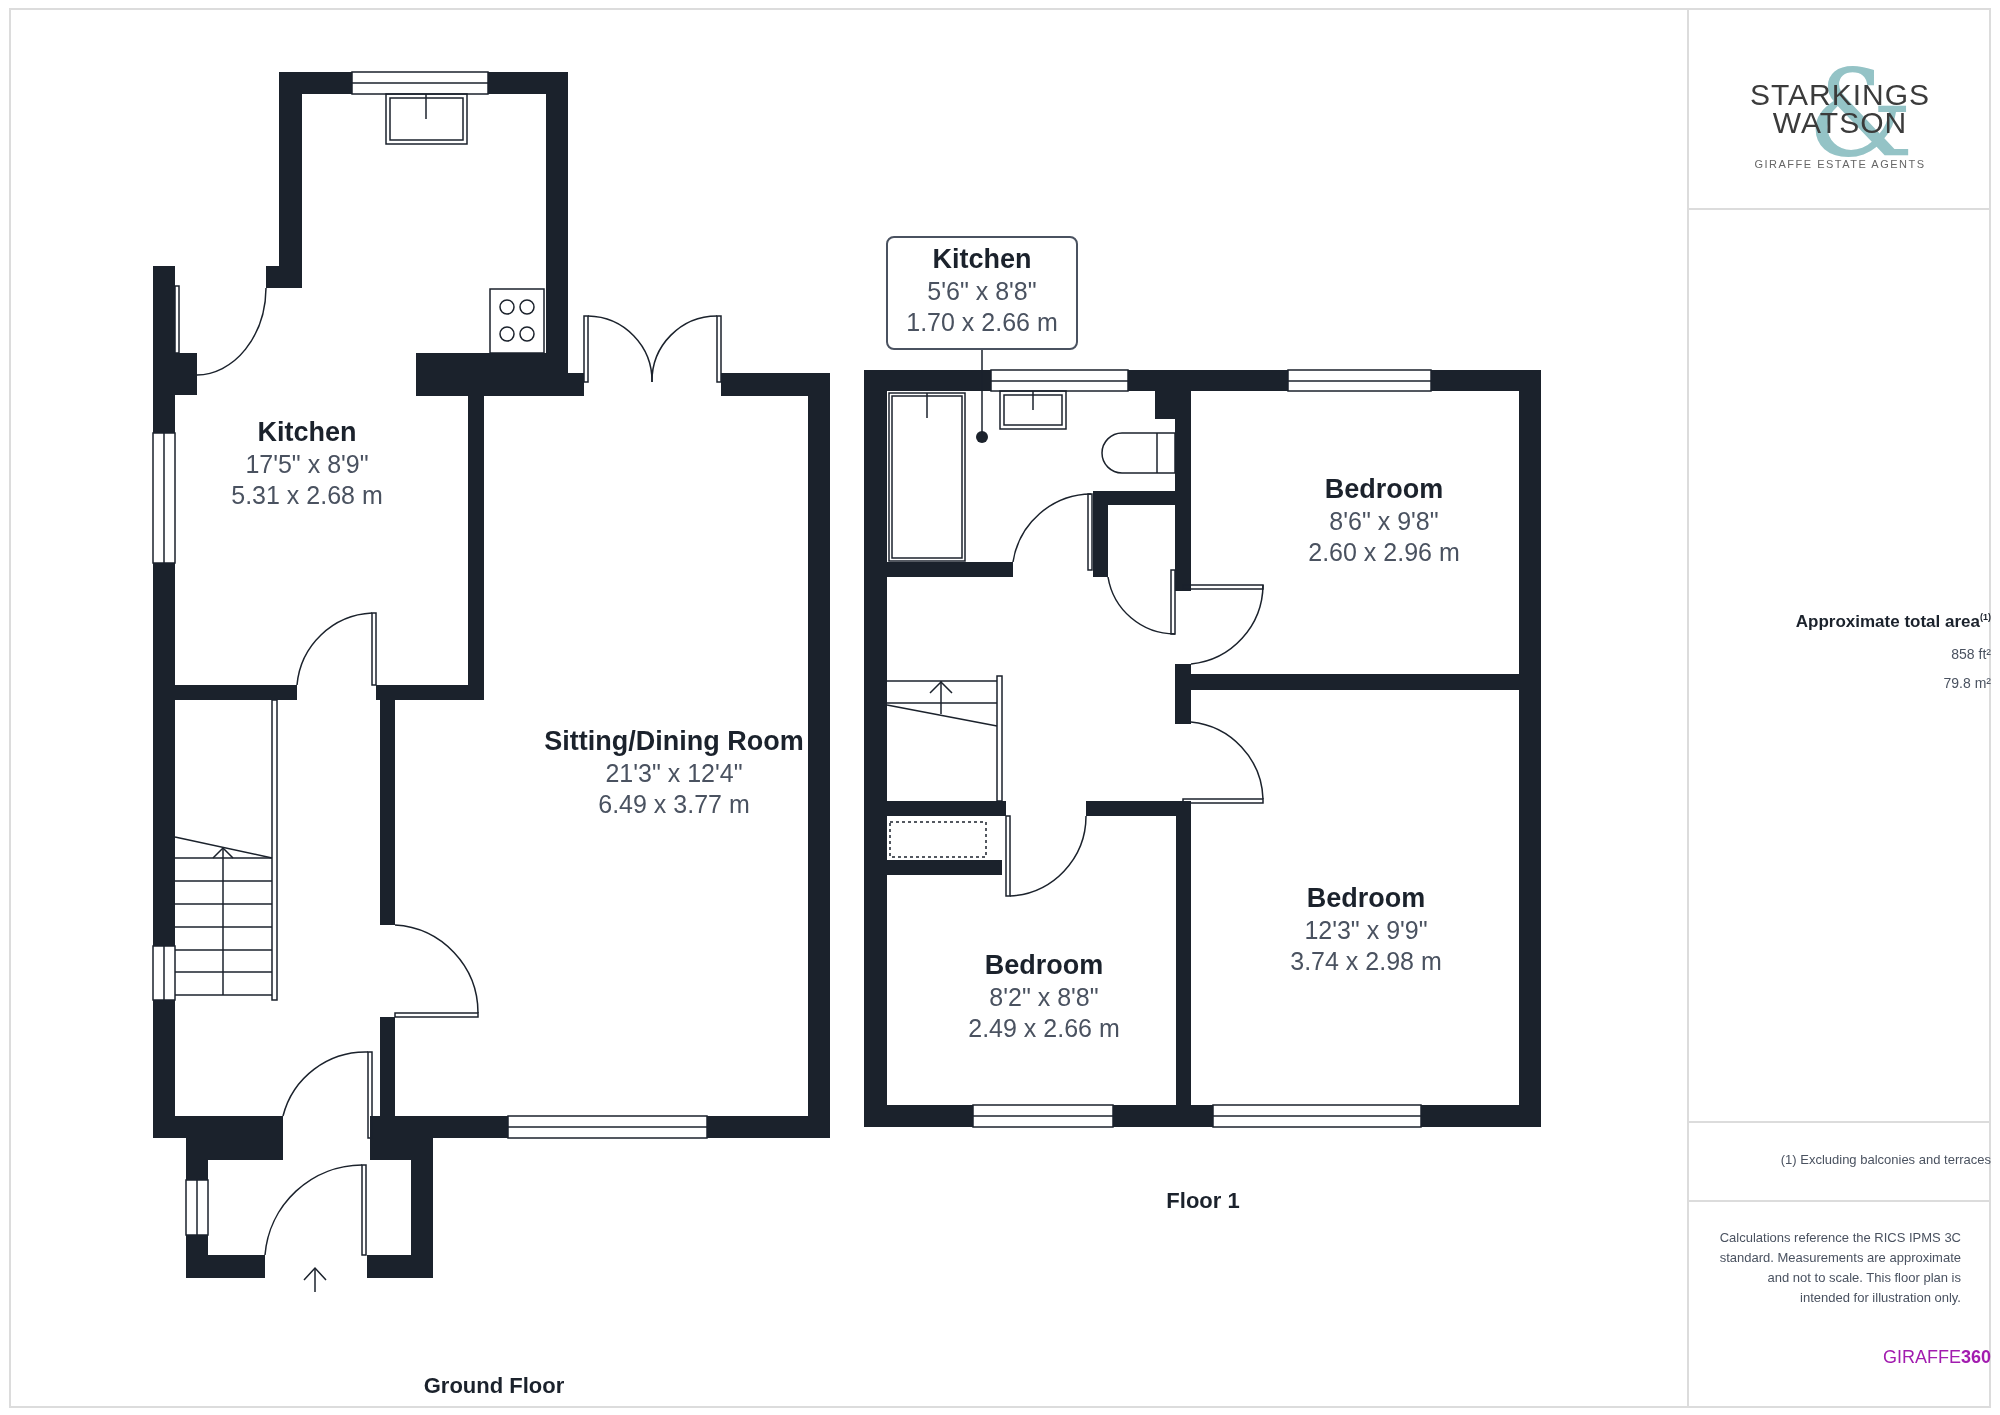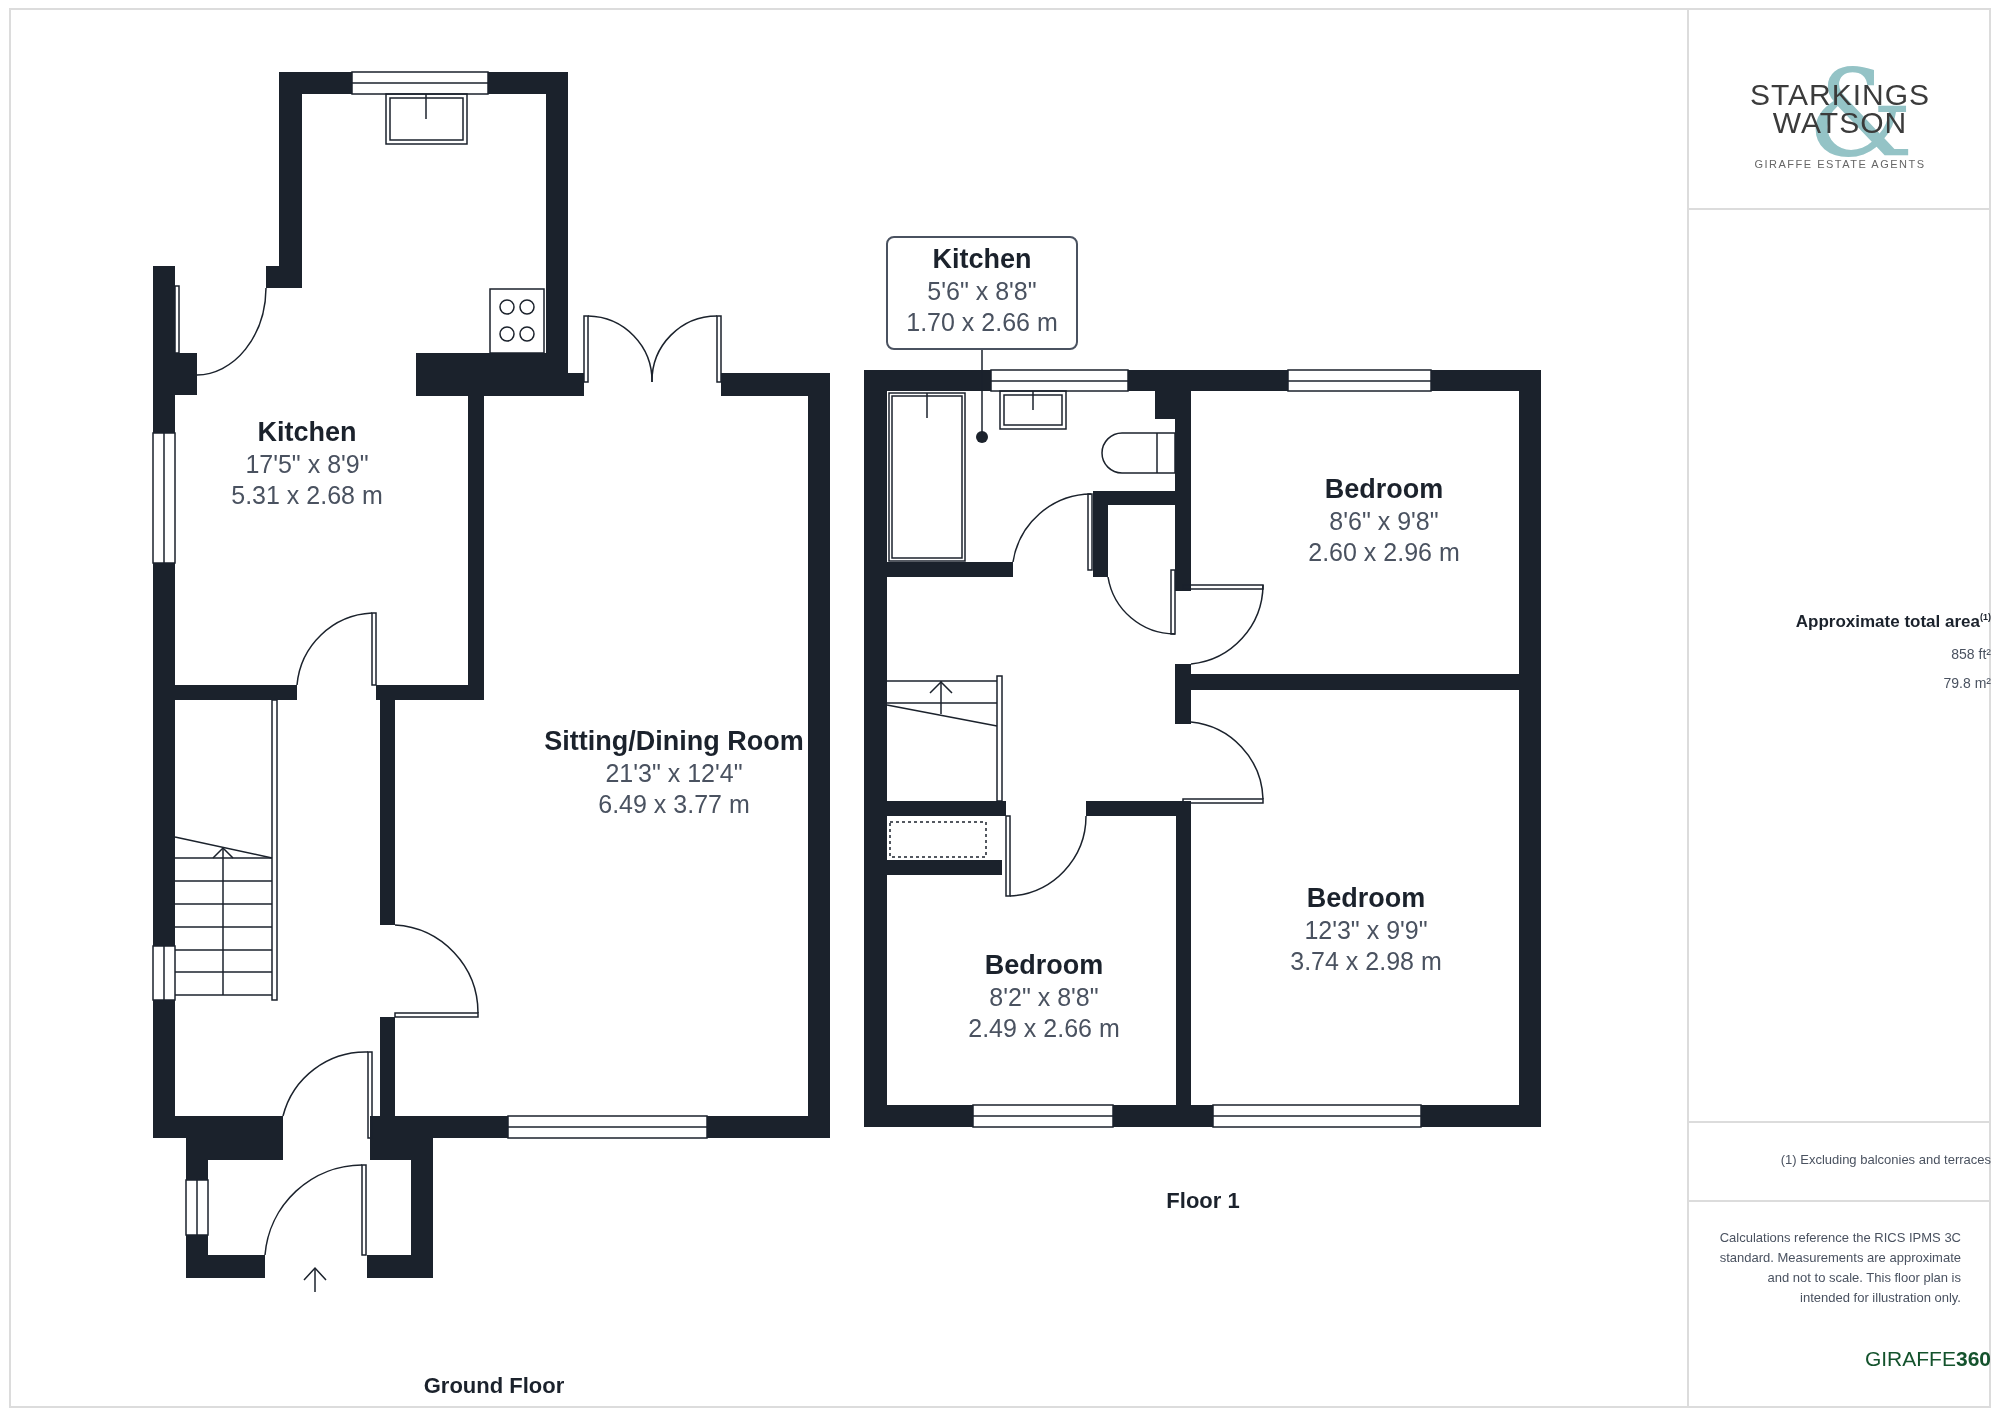--- a/index.html
+++ b/index.html
@@ -25,21 +25,21 @@
   .logo-tag { position:absolute; left:0; width:100%; text-align:center; font-size:11px;
               letter-spacing:1.5px; color:#666; top:150px; }
   .amp { position:absolute; left:118px; top:46px; font-size:120px; color:#94c3c6;
          line-height:120px; font-family:"DejaVu Serif", serif; }
   .panel-text { position:absolute; left:0; width:100%; text-align:right; }
   .area-title { font-weight:bold; font-size:17px; color:#1b222c; }
   .area-title sup { font-size:9px; }
   .area-val { font-size:14px; color:#4a5260; }
   .note { font-size:13px; color:#4a5260; }
   .calc { font-size:13px; color:#4a5260; line-height:20px; padding:0 30px; box-sizing:border-box; }
-  .giraffe { font-size:21px; color:#14532d; }
+  .giraffe { font-size:18px; color:#a21caf; }
   .giraffe b { font-weight:bold; }
 </style>
 </head>
 <body>
 
 <div id="frame"></div>
 
 <svg id="plan" viewBox="0 0 2000 1415" xmlns="http://www.w3.org/2000/svg">
   <g fill="#1b222c">
 

